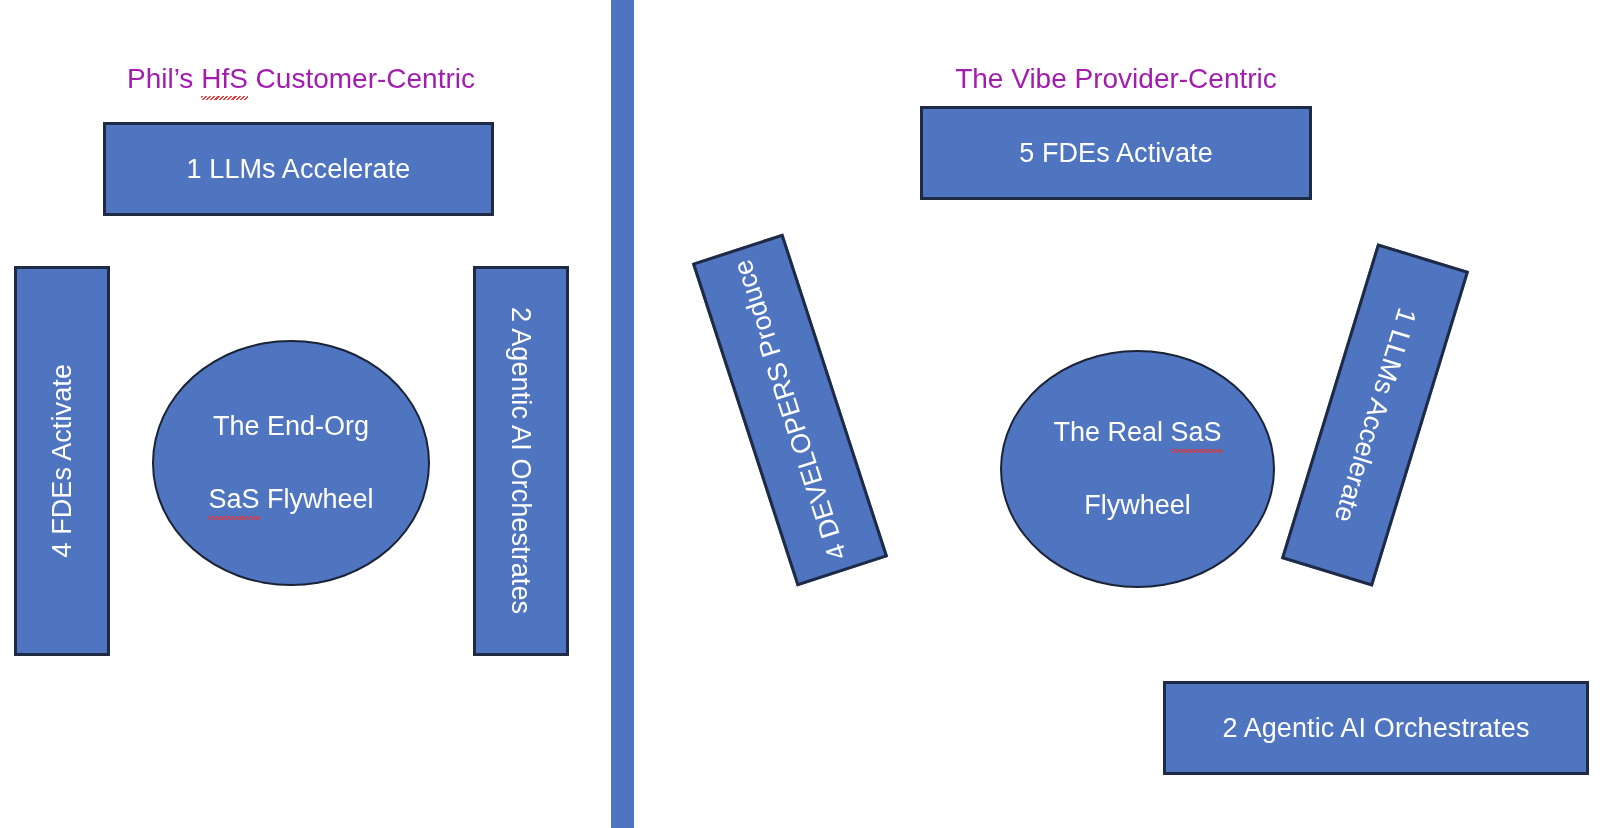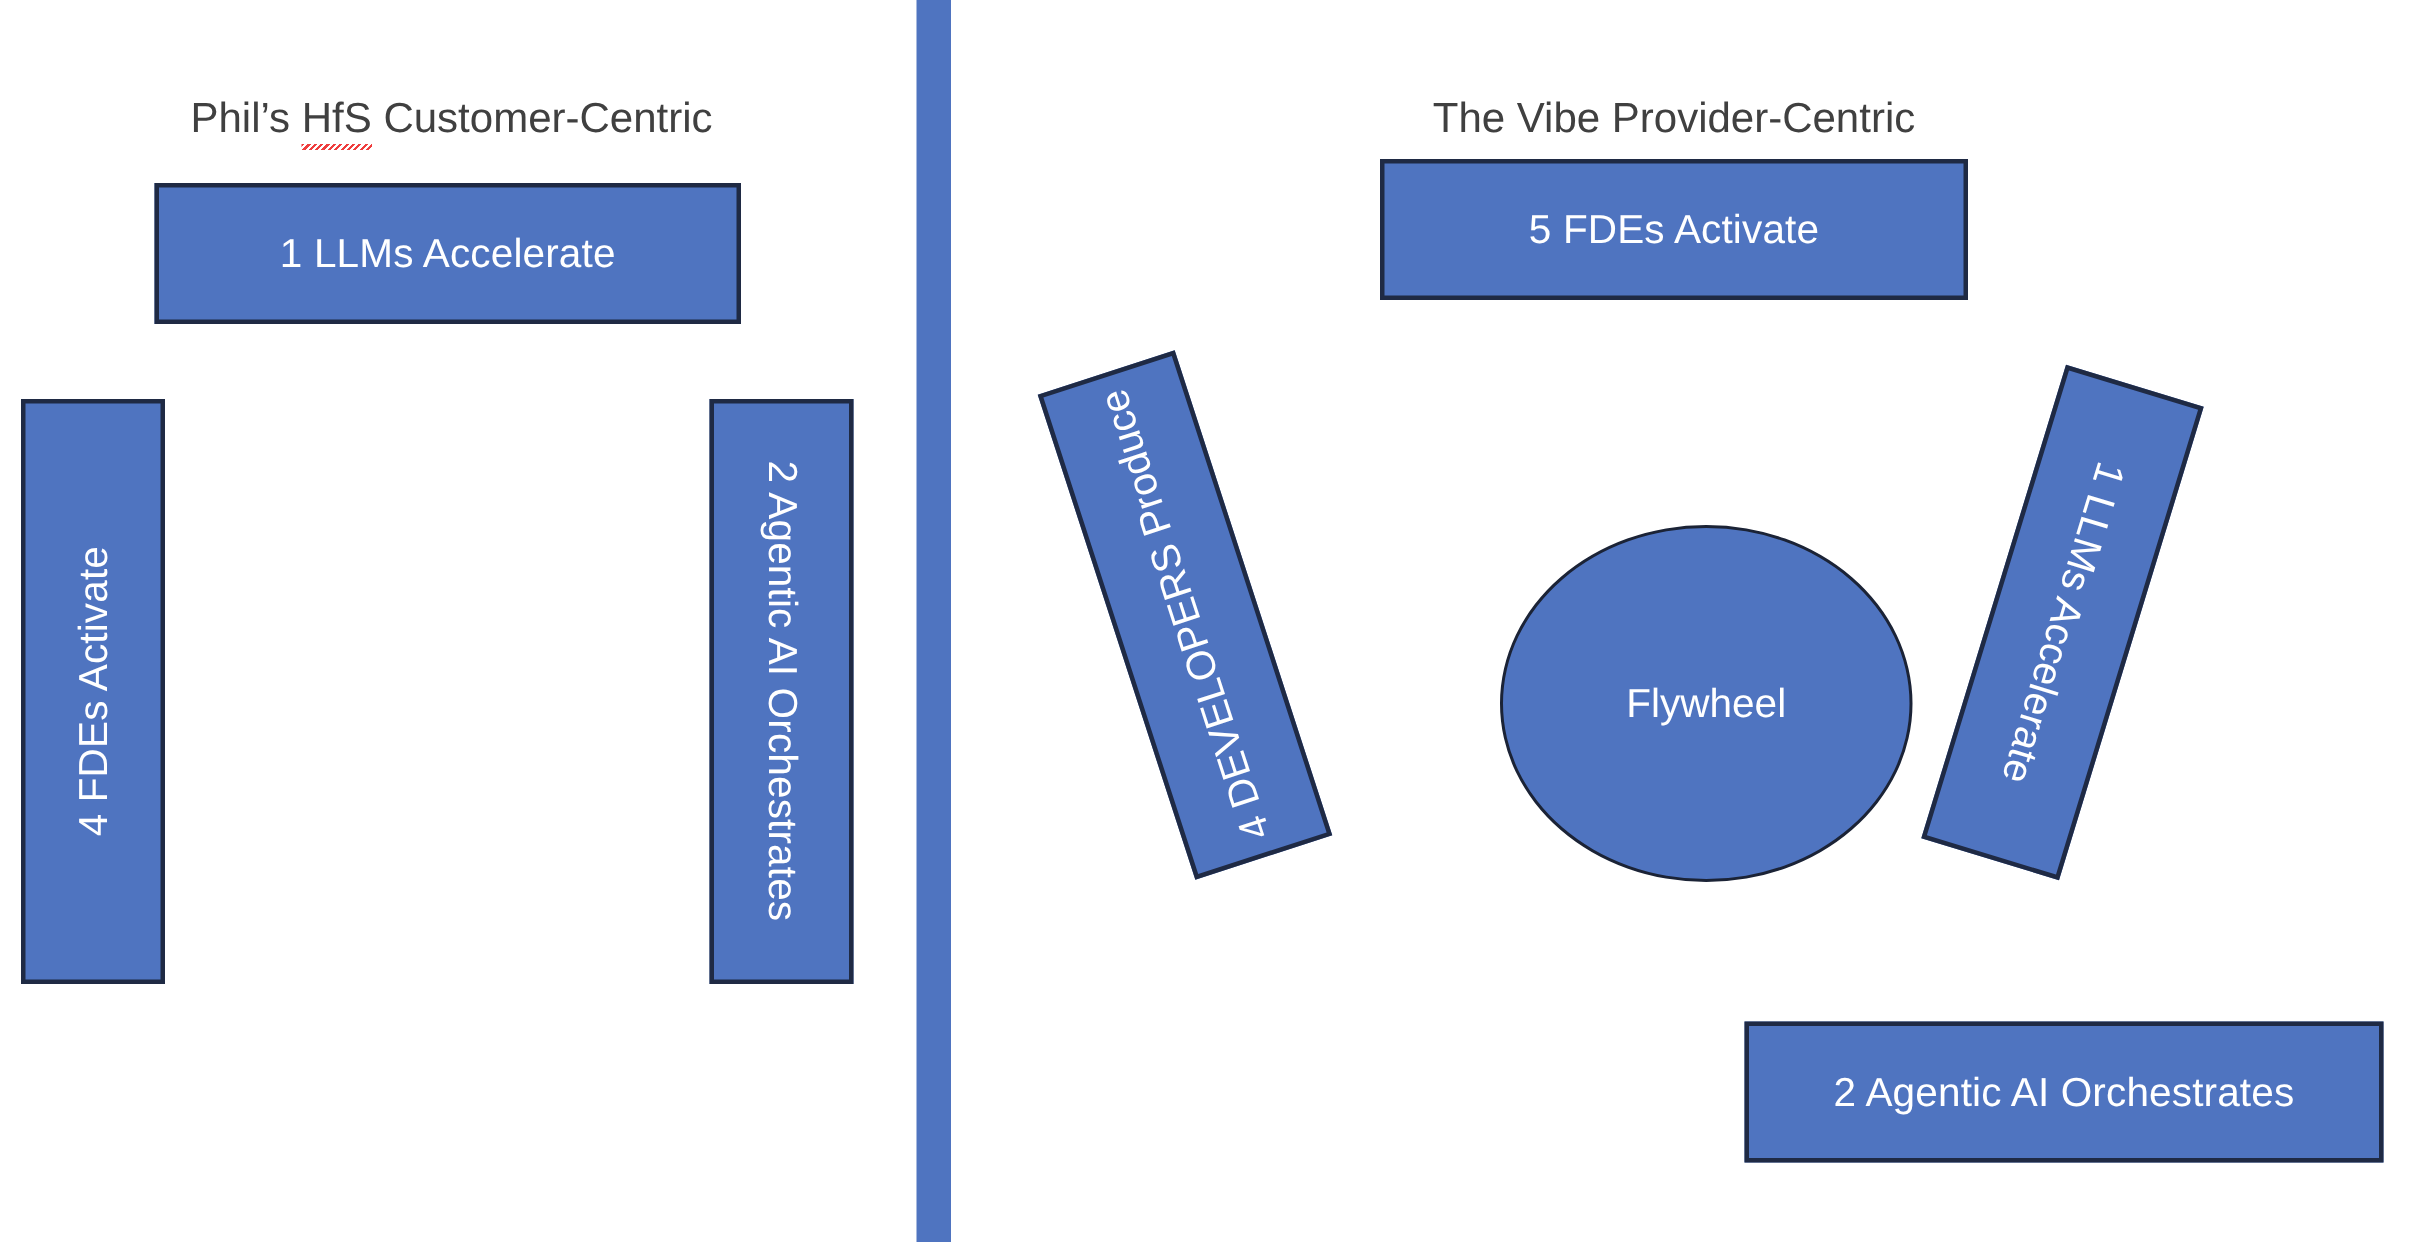--- a/index.html
+++ b/index.html
@@ -51,21 +51,21 @@
     text-align: center;
     font-size: 27px;
     line-height: 1.35;
     white-space: pre-line;
   }
 
   
   .title {
     position: absolute;
     text-align: center;
-    color: #404040;
+    color: #a21caf;
     font-size: 28px;
     line-height: 1.32;
     white-space: pre-line;
     font-weight: 400;
   }
 
   
   #divider {
     position: absolute;
     left: 611px;
@@ -130,20 +130,26 @@
   </div>
 
   <div class="shape" style="left:14px; top:266px; width:96px; height:390px;">
     <span class="rot-ccw">4 FDEs Activate</span>
   </div>
 
   <div class="shape" style="left:473px; top:266px; width:96px; height:390px;">
     <span class="rot-cw">2 Agentic AI Orchestrates</span>
   </div>
 
+  <div class="circle" style="left:152px; top:340px; width:278px; height:246px;">
+    <div>
+      <div>The End-Org</div>
+      <div><span class="sq">SaS</span> Flywheel</div>
+    </div>
+  </div>
 
 
   <div id="divider"></div>
 
   <div class="title" style="left:910px; top:24px; width:412px;">
     <div>The Vibe Provider-Centric</div>
     <div><span class="sq">SaS</span> Flywheel</div>
   </div>
 
   <div class="shape" style="left:920px; top:106px; width:392px; height:94px;">
@@ -157,20 +163,21 @@
   </div>
 
   <div class="tilt-wrap" style="left:1280px; top:250px; width:190px; height:330px;">
     <div class="tilt-box" style="width:96px; height:330px; transform: rotate(17deg); transform-origin: 50% 50%; margin-left:47px;">
       <span class="tilt-label">1 LLMs Accelerate</span>
     </div>
   </div>
 
   <div class="circle" style="left:1000px; top:350px; width:275px; height:238px;">
     <div>
+      <div>The Real <span class="sq">SaS</span></div>
       <div>Flywheel</div>
     </div>
   </div>
 
 
   <div class="shape" style="left:1163px; top:681px; width:426px; height:94px;">
     <span>2 Agentic AI Orchestrates</span>
   </div>
 
 </div>

